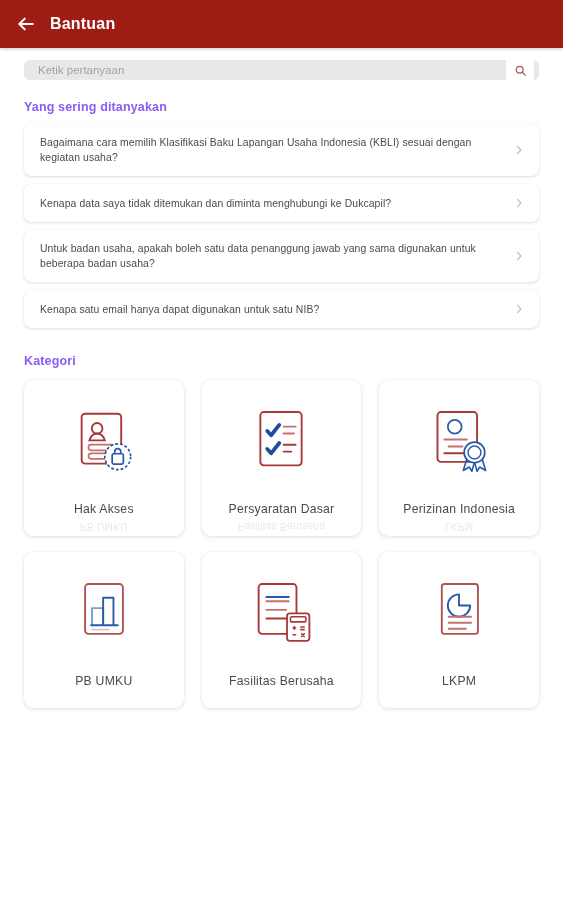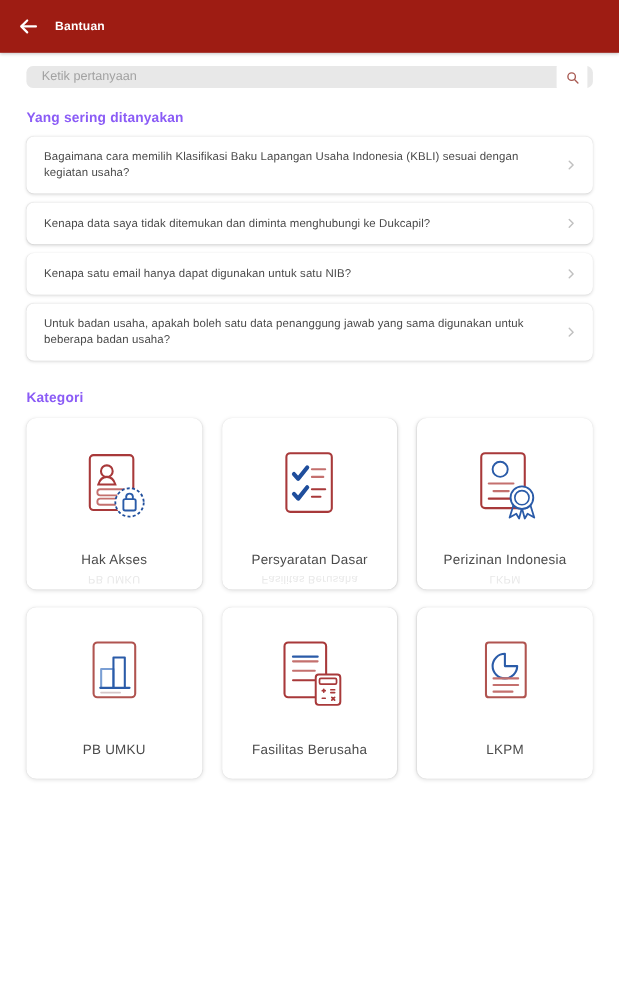--- a/index.html
+++ b/index.html
@@ -13,21 +13,21 @@
 
   
   .appbar {
     height: 48px; background: #9e1c13;
     display: flex; align-items: center; gap: 14px;
     padding: 0 16px;
     box-shadow: 0 1px 3px rgba(0,0,0,0.22);
   }
   .back-icon { width: 20px; height: 20px; flex: 0 0 auto; display:block; }
   .appbar-title {
-    color: #ffffff; font-size: 11px; font-weight: bold;
+    color: #ffffff; font-size: 16px; font-weight: bold;
     letter-spacing: .2px;
   }
 
   
   .search-wrap { padding: 12px 24px 0 24px; }
   .search-bar {
     height: 20px; background: #e8e8e8; border-radius: 6px;
     display: flex; align-items: center; padding: 0 5px 0 14px;
     position: relative;
   }
@@ -145,30 +145,30 @@
       <span class="faq-text">Kenapa data saya tidak ditemukan dan diminta menghubungi ke Dukcapil?</span>
       <span style="display:flex;">
         <svg class="chev" viewBox="0 0 24 24" fill="none" stroke="#8d8d8d" stroke-width="2.6" stroke-linecap="round" stroke-linejoin="round">
             <path d="M9 5l7 7-7 7"></path>
           </svg>
       </span>
     </div>
 
 
     <div class="faq-item">
+      <span class="faq-text">Untuk badan usaha, apakah boleh satu data  penanggung jawab yang sama digunakan untuk beberapa badan usaha?</span>
+      <span style="display:flex;">
+        <svg class="chev" viewBox="0 0 24 24" fill="none" stroke="#8d8d8d" stroke-width="2.6" stroke-linecap="round" stroke-linejoin="round">
+            <path d="M9 5l7 7-7 7"></path>
+          </svg>
+      </span>
+    </div>
+
+    <div class="faq-item">
       <span class="faq-text">Kenapa satu email hanya dapat digunakan untuk satu NIB?</span>
-      <span style="display:flex;">
-        <svg class="chev" viewBox="0 0 24 24" fill="none" stroke="#8d8d8d" stroke-width="2.6" stroke-linecap="round" stroke-linejoin="round">
-            <path d="M9 5l7 7-7 7"></path>
-          </svg>
-      </span>
-    </div>
-
-    <div class="faq-item">
-      <span class="faq-text">Untuk badan usaha, apakah boleh satu data  penanggung jawab yang sama digunakan untuk beberapa badan usaha?</span>
       <span style="display:flex;">
         <svg class="chev" viewBox="0 0 24 24" fill="none" stroke="#8d8d8d" stroke-width="2.6" stroke-linecap="round" stroke-linejoin="round">
             <path d="M9 5l7 7-7 7"></path>
           </svg>
       </span>
     </div>
 
   </div>
 
   <div class="sec-title kat-heading">Kategori</div>

